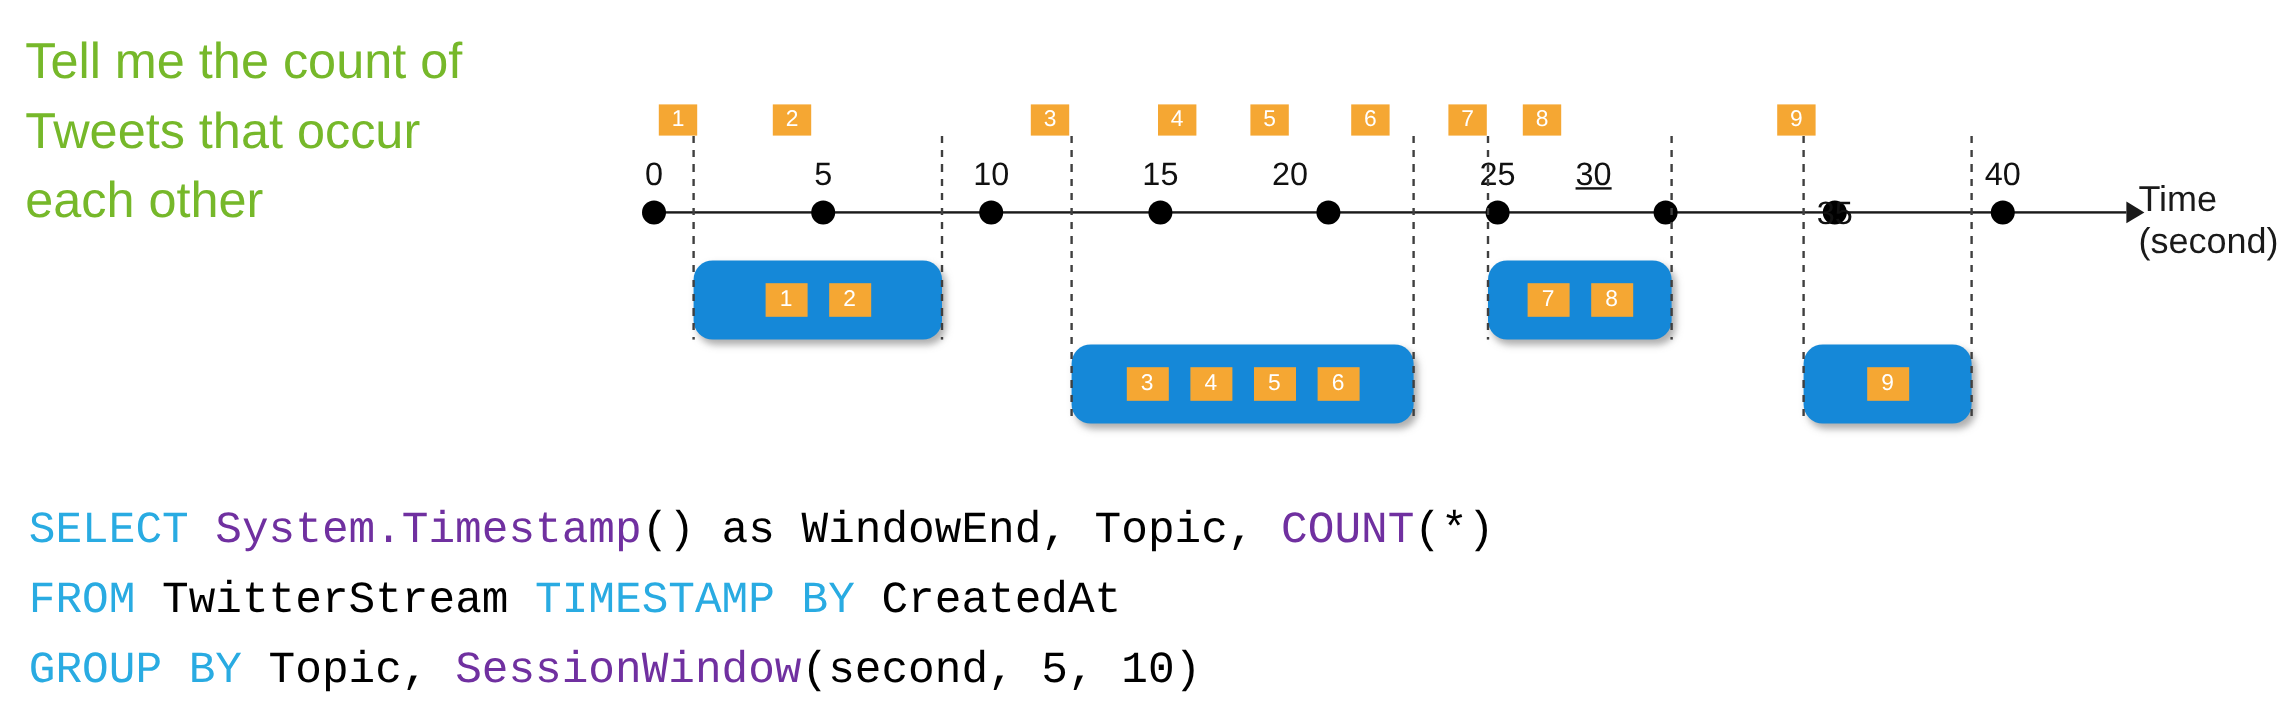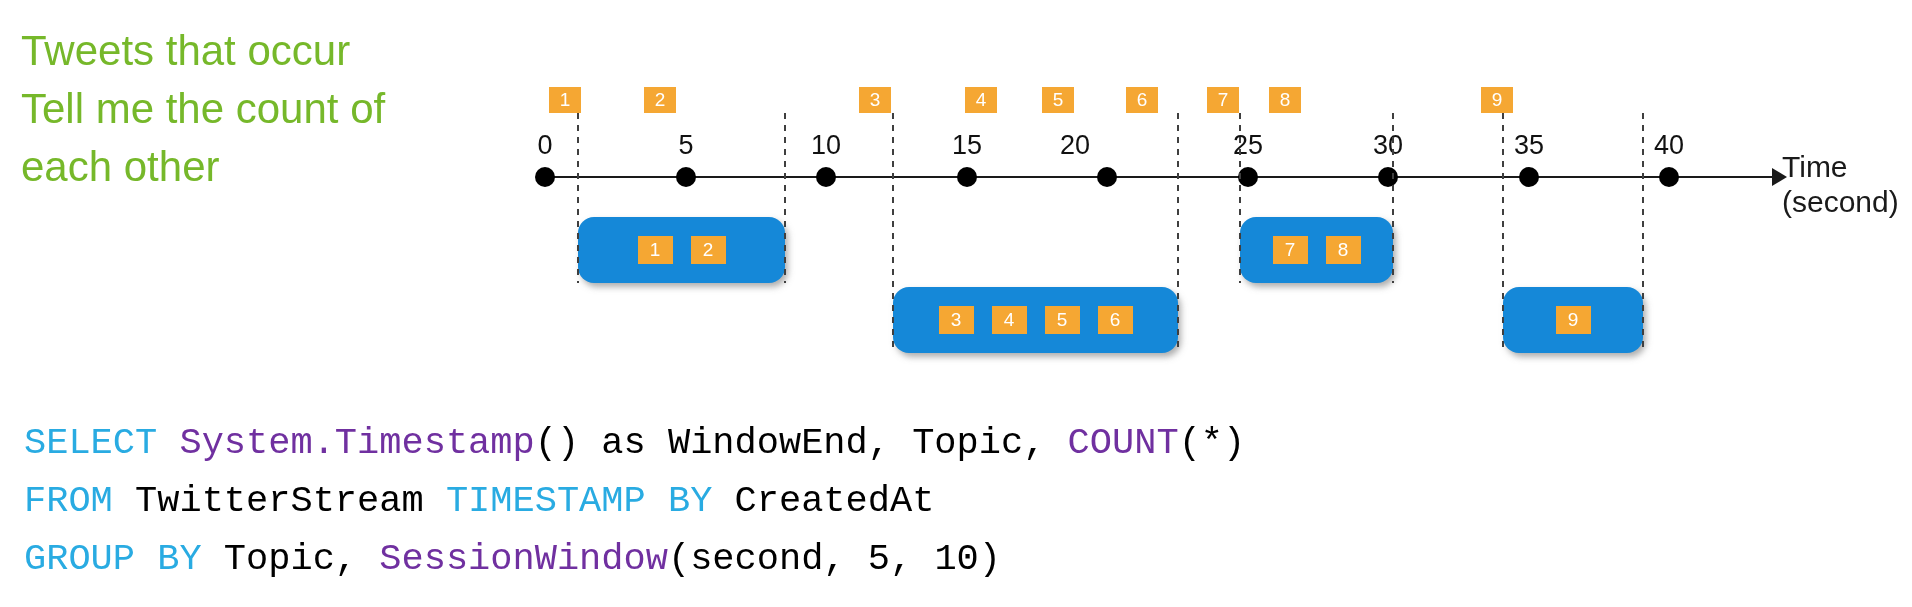--- a/index.html
+++ b/index.html
@@ -59,22 +59,22 @@
     font-family:"Liberation Mono",monospace;font-size:37px;line-height:58px;
     white-space:pre;
   }
 </style>
 </head>
 <body>
 
 <div id="slide">
 
   <div id="prompt" style="color: rgb(118, 184, 42);">
+      <div class="prompt-line">Tell me the count of</div>
       <div class="prompt-line">Tweets that occur</div>
-      <div class="prompt-line">Tell me the count of</div>
       <div class="prompt-line">each other</div>
     </div>
 
 
   <div id="events-layer">
       <div class="event-marker" style="left: 549px; background: rgb(245, 167, 51);">1</div>
       <div class="event-marker" style="left: 644px; background: rgb(245, 167, 51);">2</div>
       <div class="event-marker" style="left: 859px; background: rgb(245, 167, 51);">3</div>
       <div class="event-marker" style="left: 965px; background: rgb(245, 167, 51);">4</div>
       <div class="event-marker" style="left: 1042px; background: rgb(245, 167, 51);">5</div>
@@ -98,23 +98,23 @@
         <div class="tick-label" style="left: 646px;">5</div>
         <div class="tick-dot" style="left: 816px;"></div>
         <div class="tick-label" style="left: 786px;">10</div>
         <div class="tick-dot" style="left: 957px;"></div>
         <div class="tick-label" style="left: 927px;">15</div>
         <div class="tick-dot" style="left: 1097px;"></div>
         <div class="tick-label" style="left: 1035px;">20</div>
         <div class="tick-dot" style="left: 1238px;"></div>
         <div class="tick-label" style="left: 1208px;">25</div>
         <div class="tick-dot" style="left: 1378px;"></div>
-        <div class="tick-label" style="left: 1348px;">30</div>
+        <div class="tick-label" style="left: 1288px; text-decoration: underline;">30</div>
         <div class="tick-dot" style="left: 1519px;"></div>
-        <div class="tick-label" style="left: 1489px;">35</div>
+        <div class="tick-label" style="left: 1489px; margin-top: 33px;">35</div>
         <div class="tick-dot" style="left: 1659px;"></div>
         <div class="tick-label" style="left: 1629px;">40</div>
       </div>
   </div>
 
   <div id="dashes-layer">
       <div class="dash-line" style="left: 577px; top: 113px; height: 170px; background: repeating-linear-gradient(rgb(63, 63, 63) 0px, rgb(63, 63, 63) 6px, transparent 6px, transparent 12px);"></div>
       <div class="dash-line" style="left: 784px; top: 113px; height: 170px; background: repeating-linear-gradient(rgb(63, 63, 63) 0px, rgb(63, 63, 63) 6px, transparent 6px, transparent 12px);"></div>
       <div class="dash-line" style="left: 892px; top: 113px; height: 240px; background: repeating-linear-gradient(rgb(63, 63, 63) 0px, rgb(63, 63, 63) 6px, transparent 6px, transparent 12px);"></div>
       <div class="dash-line" style="left: 1177px; top: 113px; height: 240px; background: repeating-linear-gradient(rgb(63, 63, 63) 0px, rgb(63, 63, 63) 6px, transparent 6px, transparent 12px);"></div>

